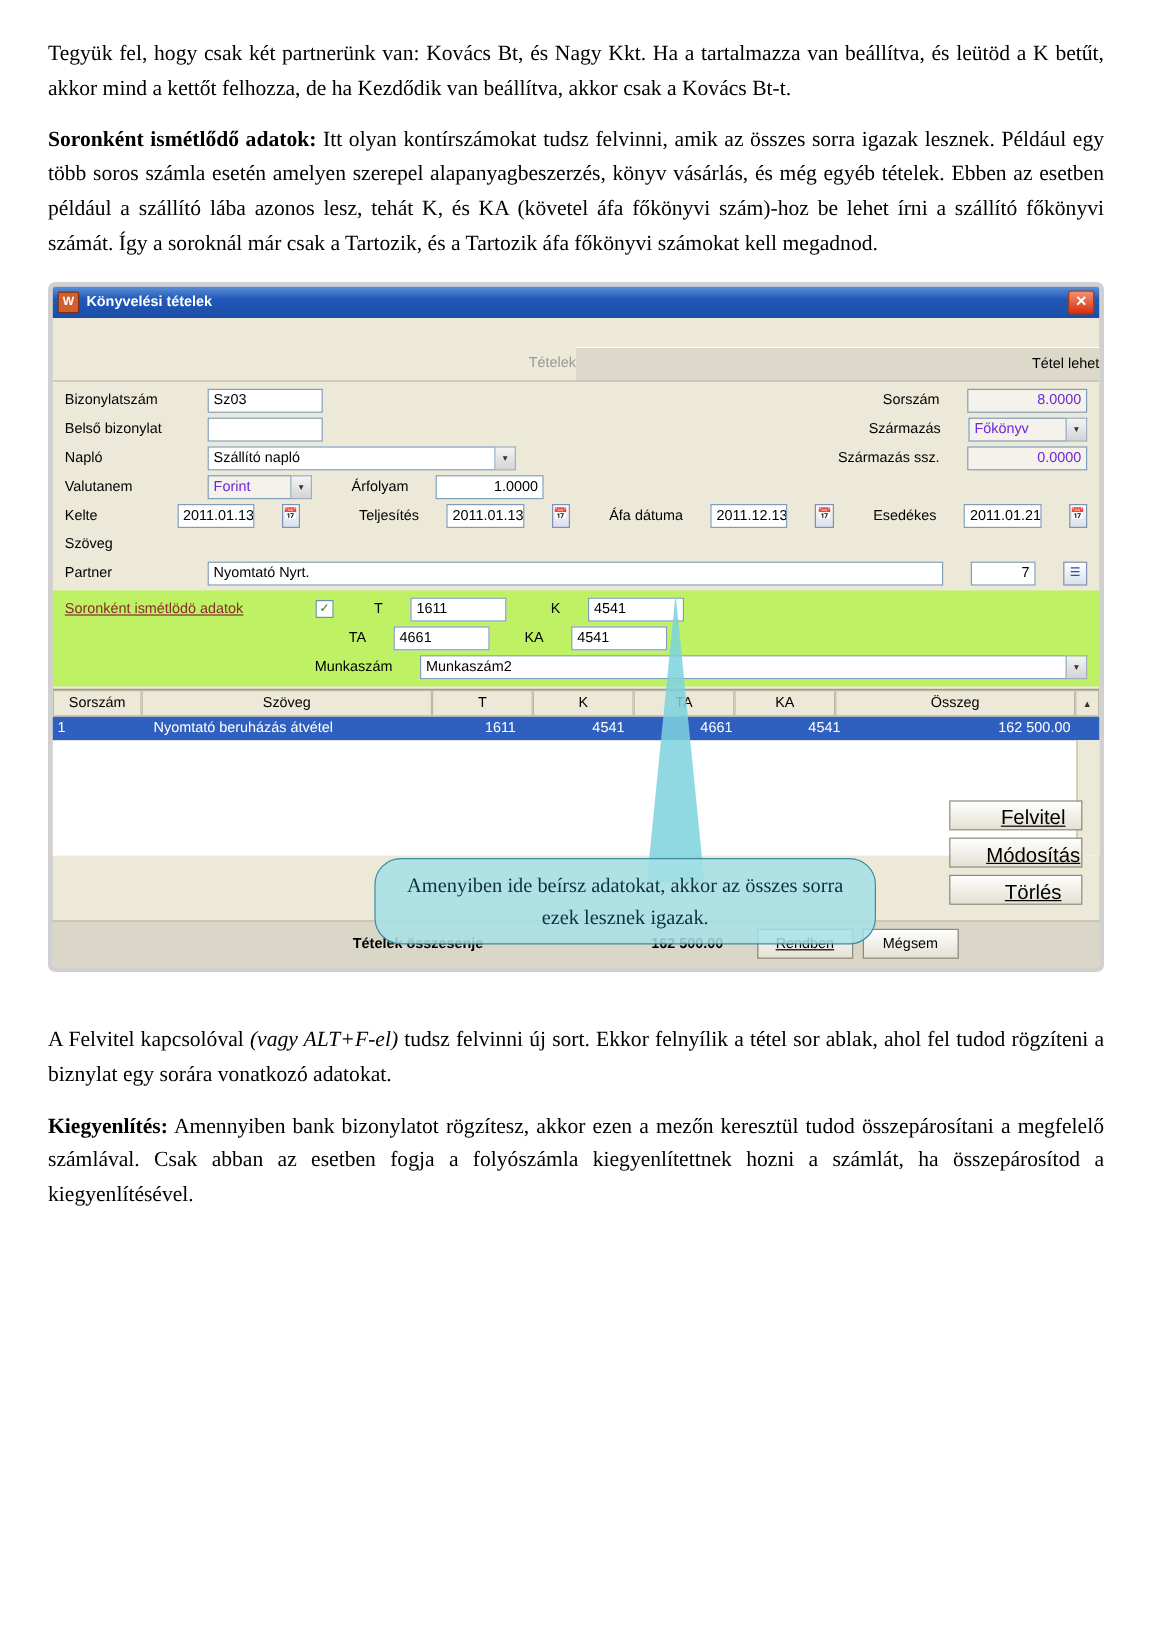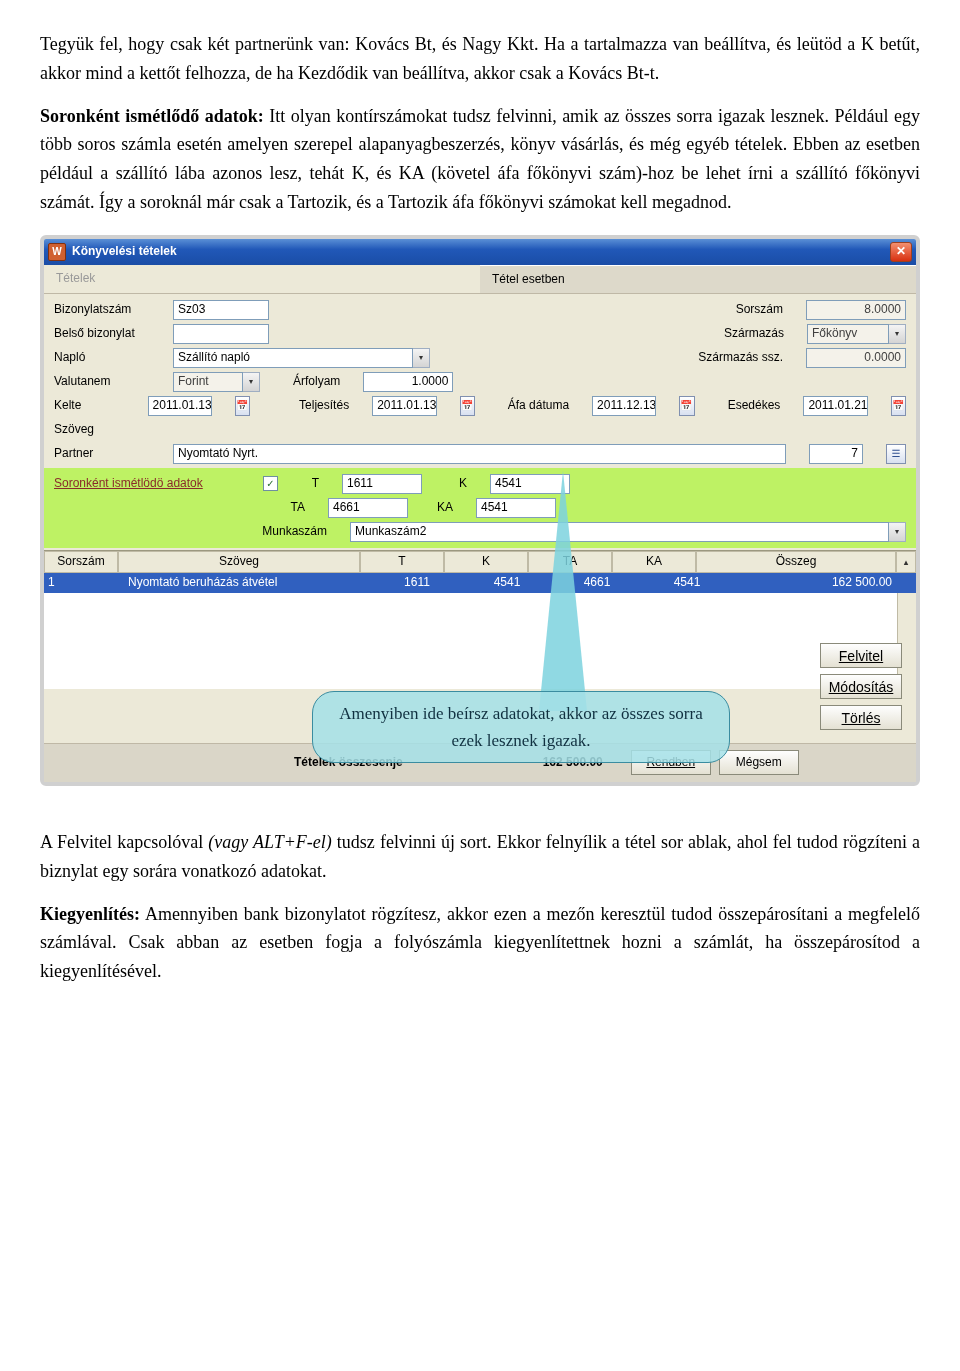--- a/index.html
+++ b/index.html
@@ -7,30 +7,30 @@
   .bold { font-weight:bold; }
   .italic { font-style:italic; }
 
   
   .shot { margin:18px 0 42px 0; border:4px solid #d0d0d0; border-radius:6px; font-family:Tahoma,Arial,sans-serif; font-size:12px; color:#000; background:#ece9d8; position:relative; }
   .titlebar { display:flex; align-items:center; height:26px; background:linear-gradient(#5a8fd6,#2158b8 40%,#1a4da6); color:#fff; padding:0 4px; font-weight:bold; border-top-left-radius:2px; border-top-right-radius:2px; }
   .tb-icon { width:16px; height:16px; background:#d06030; border:1px solid #803010; border-radius:2px; margin-right:6px; display:flex; align-items:center; justify-content:center; color:#fff; font-size:10px; font-weight:bold;}
   .tb-title { flex:1; }
   .tb-close { width:20px; height:18px; background:linear-gradient(#f49070,#d83010); border:1px solid #9c4020; border-radius:3px; display:flex; align-items:center; justify-content:center; font-weight:bold; color:#fff; font-size:12px;}
   .tabs { display:flex; }
-  .tab { flex:1; text-align:left; padding:4px 12px; border-bottom:1px solid #bfb8a6; }
+  .tab { flex:1; text-align:right; padding:4px 0; border-bottom:1px solid #bfb8a6;margin-top:24px; }
   .tab.inactive { color:#999; }
   .tab.active { background:#ddd9ca; border-top:1px solid #fff; font-weight:normal; color:#000; }
   .fields { padding:4px 10px 2px 10px; }
   .row { display:flex; align-items:center; height:24px; gap:23px; }
   .lbl { white-space:nowrap; }
   .inp { background:#fff; border:1px solid #7f9db9; height:18px; padding:0 4px; display:flex; align-items:center; overflow:hidden; }
   .sel { display:flex; align-items:center; }
   .dd { width:16px; height:18px; background:linear-gradient(#f4f4f4,#d4d4d4); border:1px solid #9faec2; border-left:none; display:flex; align-items:center; justify-content:center; font-size:8px; color:#333; }
-  .grey { background:#f4f2ea; color:#404040; }
+  .grey { background:#f4f2ea; color:#6d28d9; }
   .right { text-align:right; justify-content:flex-end; }
   .cal { width:18px; height:18px; border:1px solid #8090b0; background:linear-gradient(#fff,#d8e0f0); display:flex; align-items:center; justify-content:center; font-size:10px; color:#305090;}
   .book { width:18px; height:18px; border:1px solid #8090b0; background:linear-gradient(#fff,#d8e0f0); display:flex; align-items:center; justify-content:center; font-size:10px; color:#305090;}
   .spacer { flex:1; }
 
   .repeat-block { background:#bef264; padding:4px 10px; }
   .chk { width:13px; height:13px; border:1px solid #6f8fa0; background:#fff; display:flex; align-items:center; justify-content:center; font-size:10px; color:#2a7030;}
 
   .grid { border-top:1px solid #9c9880; margin-top:2px;}
   .grid-head { display:flex; background:#f0ede0; height:22px; align-items:center;}
@@ -39,21 +39,21 @@
   .grid-row { display:flex; background:#3060bf; color:#fff; height:20px; align-items:center;}
   .gc { display:flex; align-items:center; padding:0 4px; height:100%;}
   .grid-body { background:#fff; height:96px; position:relative;}
   .vscroll { position:absolute; right:0; top:0; width:18px; height:100%; background:#ece9d8; border-left:1px solid #bfbaa5;}
 
   .callout-wrap { position:relative; height:60px; margin-top:-6px; pointer-events:none;}
   .arrow { position:absolute; left:495px; top:-212px; width:0; height:0; border-left:24px solid transparent; border-right:24px solid transparent; border-bottom:240px solid rgba(124,210,222,0.85); }
   .bubble { position:absolute; left:268px; top:8px; width:384px; padding:8px 16px; background:rgba(164,224,232,0.85); border:1px solid #3a8ca0; border-radius:22px; text-align:center; color:#103040; font-family:"Times New Roman",serif; font-size:17px;}
 
   .side-buttons { position:absolute; right:14px; bottom:52px; display:flex; flex-direction:column; gap:6px;}
-  .btn { width:80px; height:23px; border:1px solid #8a8a7a; background:linear-gradient(#fefefe,#e4e1d3); display:flex; align-items:flex-end; justify-content:center; font-size:14px;}
+  .btn { width:80px; height:23px; border:1px solid #8a8a7a; background:linear-gradient(#fefefe,#e4e1d3); display:flex; align-items:flex-start; justify-content:center; font-size:17px;padding-left:29px;}
 
   .footer { display:flex; align-items:center; height:30px; border-top:1px solid #bfb8a6; padding:4px 10px; background:#dad6c8; font-weight:bold;}
   .footer .sumlbl { flex:0 0 auto; padding-left:240px;}
   .footer .sumval { width:200px; text-align:right; padding-right:20px;}
   .fbtn { width:78px; height:23px; border:1px solid #8a8a7a; background:linear-gradient(#fefefe,#e4e1d3); display:flex; align-items:center; justify-content:center; font-weight:normal; margin-left:8px;}
   .red-lbl { color:#8a2a2a; text-decoration:underline; }
 </style>
 </head>
 <body>
 
@@ -65,21 +65,21 @@
 
 <div class="shot">
   <div class="titlebar">
     <div class="tb-icon">W</div>
     <div class="tb-title">Könyvelési tételek</div>
     <div class="tb-close">✕</div>
   </div>
 
   <div class="tabs">
     <div class="tab inactive">Tételek</div>
-    <div class="tab active">Tétel esetben</div>
+    <div class="tab active">Tétel lehet</div>
   </div>
 
   <div class="fields">
 
     <div class="row">
       <div class="lbl" style="width:96px">Bizonylatszám</div>
       <div class="inp" style="width:86px">Sz03</div>
       <div class="spacer"></div>
       <div class="lbl">Sorszám</div>
       <div class="inp grey right" style="width:90px">8.0000</div>

